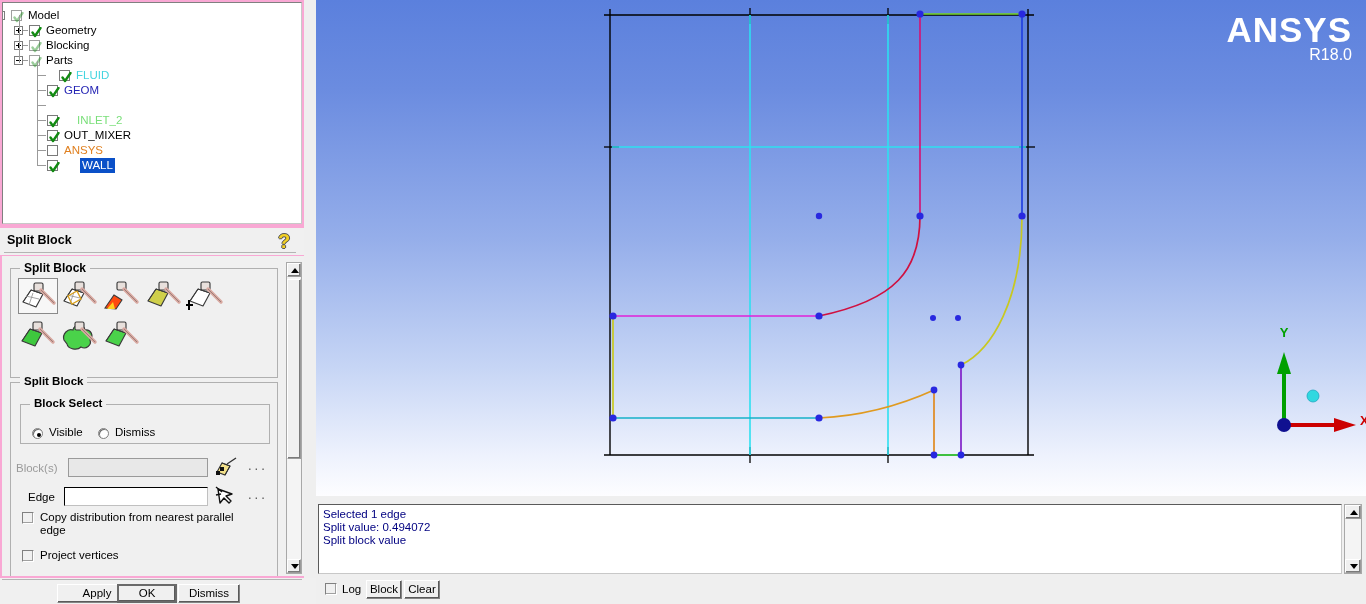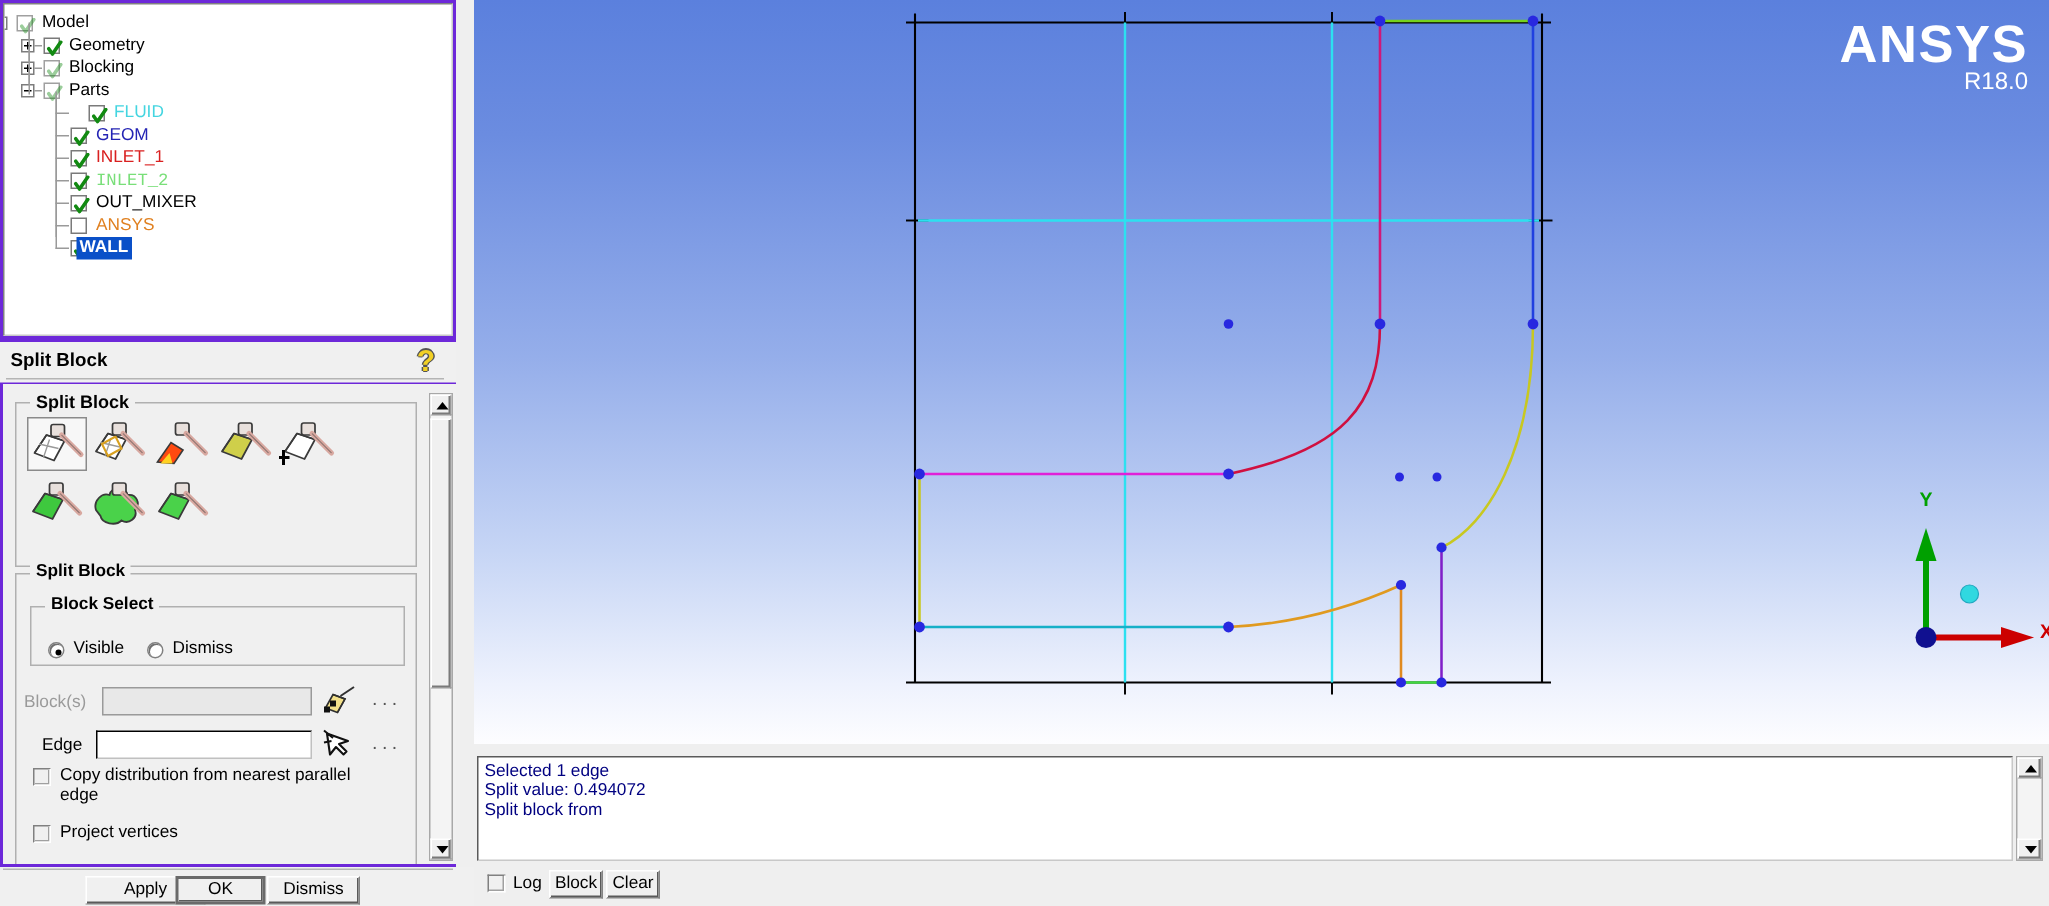--- a/index.html
+++ b/index.html
@@ -11,21 +11,21 @@
     background: #d4d0c8;
     font-family: "Liberation Sans", sans-serif;
     font-size: 11px;
   }
   #app { position: relative; width: 1366px; height: 604px; background: #efefef; }
 
   
   #left-col {
     position: absolute; left: 0; top: 0;
     width: 304px; height: 604px;
-    background: #6d28d9;
+    background: #f9a8d4;
   }
 
   
   #tree-panel {
     position: absolute; left: 2px; top: 2px;
     width: 300px; height: 222px;
     background: #ffffff;
     border: 1px solid #808080;
     border-right-color: #c8c8c8; border-bottom-color: #c8c8c8;
     overflow: hidden;
@@ -298,41 +298,31 @@
             <span class="tick" style="opacity:1">
               <svg width="11" height="11" viewBox="0 0 11 11">
                 <path d="M1.5 5.5 L4 9 L9.5 1" stroke="#128a12" stroke-width="2.4" fill="none" stroke-linecap="round" stroke-linejoin="round"></path>
               </svg>
             </span>
           </span>
           <span class="tlabel" style="left:61px;color:#2424b4;">GEOM</span>
         </div>
         <div class="tg-line" style="left: 34px; top: 88px; width: 1px; height: 15px;"></div>
         <div class="tg-line" style="left: 34px; top: 102px; width: 9px; height: 1px;"></div>
-        <div class="tree-row" style="position: absolute; left: 0px; top: 95px; width: 100%;">
-          <span class="cbox" style="left:44px;">
-            <span class="tick" style="opacity:1">
-              <svg width="11" height="11" viewBox="0 0 11 11">
-                <path d="M1.5 5.5 L4 9 L9.5 1" stroke="#128a12" stroke-width="2.4" fill="none" stroke-linecap="round" stroke-linejoin="round"></path>
-              </svg>
-            </span>
-          </span>
-          <span class="tlabel" style="left:61px;color:#d92020;">INLET_1</span>
-        </div>
         <div class="tg-line" style="left: 34px; top: 103px; width: 1px; height: 15px;"></div>
         <div class="tg-line" style="left: 34px; top: 117px; width: 9px; height: 1px;"></div>
         <div class="tree-row" style="position: absolute; left: 0px; top: 110px; width: 100%;">
           <span class="cbox" style="left:44px;">
             <span class="tick" style="opacity:1">
               <svg width="11" height="11" viewBox="0 0 11 11">
                 <path d="M1.5 5.5 L4 9 L9.5 1" stroke="#128a12" stroke-width="2.4" fill="none" stroke-linecap="round" stroke-linejoin="round"></path>
               </svg>
             </span>
           </span>
-          <span class="tlabel" style="left:61px;color:#79df79;font-family:Liberation Mono, monospace;">INLET_2</span>
+          <span class="tlabel" style="left:74px;color:#79df79;">INLET_2</span>
         </div>
         <div class="tg-line" style="left: 34px; top: 118px; width: 1px; height: 15px;"></div>
         <div class="tg-line" style="left: 34px; top: 132px; width: 9px; height: 1px;"></div>
         <div class="tree-row" style="position: absolute; left: 0px; top: 125px; width: 100%;">
           <span class="cbox" style="left:44px;">
             <span class="tick" style="opacity:1">
               <svg width="11" height="11" viewBox="0 0 11 11">
                 <path d="M1.5 5.5 L4 9 L9.5 1" stroke="#128a12" stroke-width="2.4" fill="none" stroke-linecap="round" stroke-linejoin="round"></path>
               </svg>
             </span>
@@ -348,21 +338,21 @@
         <div class="tg-line" style="left: 34px; top: 148px; width: 1px; height: 15px;"></div>
         <div class="tg-line" style="left: 34px; top: 162px; width: 9px; height: 1px;"></div>
         <div class="tree-row" style="position: absolute; left: 0px; top: 155px; width: 100%;">
           <span class="cbox" style="left:44px;">
             <span class="tick" style="opacity:1">
               <svg width="11" height="11" viewBox="0 0 11 11">
                 <path d="M1.5 5.5 L4 9 L9.5 1" stroke="#128a12" stroke-width="2.4" fill="none" stroke-linecap="round" stroke-linejoin="round"></path>
               </svg>
             </span>
           </span>
-          <span class="tlabel sel-hl" style="left:48px;color:#ffffff;font-weight:bold;">WALL</span>
+          <span class="tlabel sel-hl" style="left:77px;color:#ffffff;">WALL</span>
         </div>
         <div class="tg-line" style="left: 16px; top: 12px; width: 1px; height: 48px;"></div>
         <div class="tg-line" style="left: 34px; top: 60px; width: 1px; height: 95px;"></div>
       </div>
 
     <div id="sb-title">
       <div class="t">Split Block</div>
       <div id="help-icon">?</div>
       <div class="rule"></div>
     </div>
@@ -597,21 +587,21 @@
     <div id="ansys-logo">
       <div class="big">ANSYS</div>
       <div class="rev">R18.0</div>
     </div>
   </div>
 
   <div id="msgwrap">
     <div id="msgbox">
         <div class="msgline" style="color: rgb(0, 0, 128);">Selected 1 edge</div>
         <div class="msgline" style="color: rgb(0, 0, 128);">Split value: 0.494072</div>
-        <div class="msgline" style="color: rgb(0, 0, 128);">Split block from</div>
+        <div class="msgline" style="color: rgb(0, 0, 128);">Split block value</div>
       </div>
 
     <div id="msg-scroll">
       <div class="sbtn" style="top:0; width:16px;">
         <div class="ar" style="top:4px;left:4px; border-left:4px solid transparent; border-right:4px solid transparent; border-bottom:5px solid #000;"></div>
       </div>
       <div class="sbtn" style="bottom:0; width:16px;">
         <div class="ar" style="top:4px;left:4px; border-left:4px solid transparent; border-right:4px solid transparent; border-top:5px solid #000;"></div>
       </div>
     </div>

